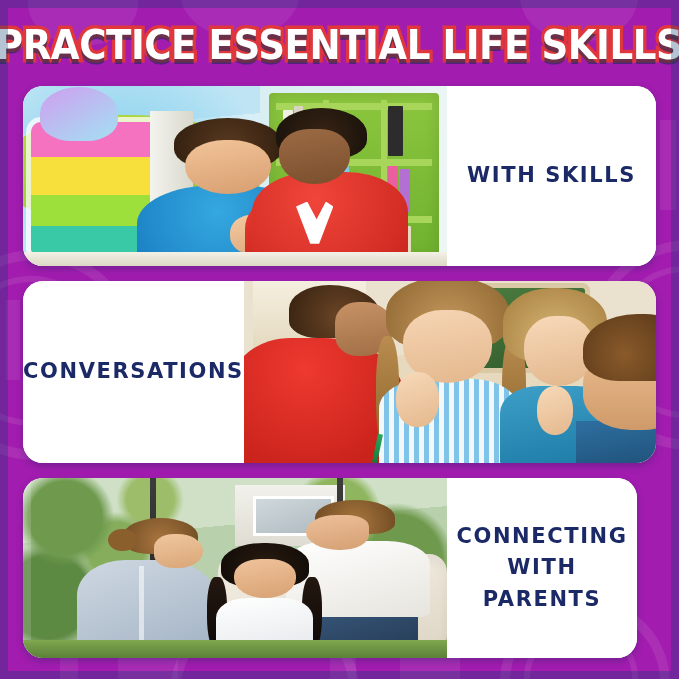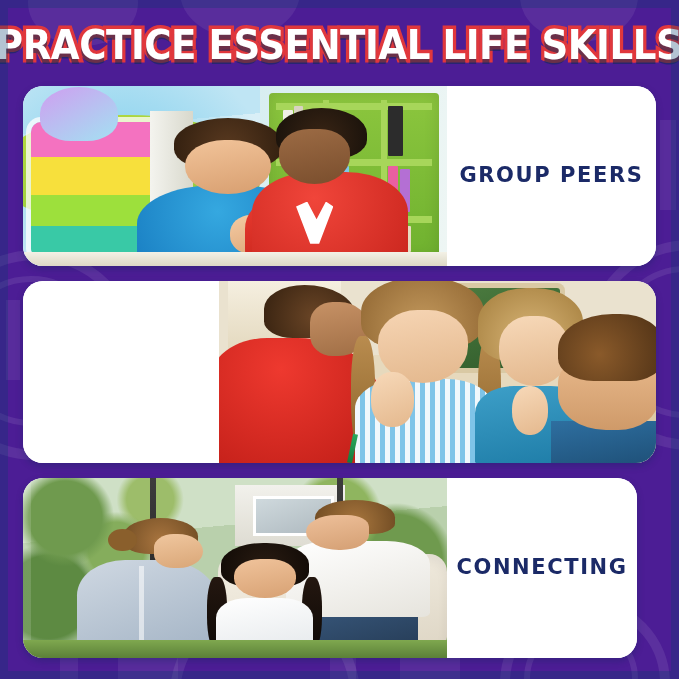--- a/index.html
+++ b/index.html
@@ -4,21 +4,21 @@
 <style>
   html,body{margin:0;padding:0;}
   body{
     width:679px;height:679px;overflow:hidden;
     font-family:"Liberation Sans",sans-serif;
     background:#1463a8;
   }
   
   #poster{
     position:relative;width:679px;height:679px;
-    background:#4c1d95;overflow:hidden;
+    background:#a21caf;overflow:hidden;
   }
   
   .bg-pattern{position:absolute;inset:0;overflow:hidden;}
   .bg-ring{
     position:absolute;border-radius:50%;
     border:10px solid rgba(255,255,255,.085);
   }
   .bg-ring.thin{border-width:6px;}
   .bg-bubble{
     position:absolute;border-radius:50% 50% 50% 50%;
@@ -304,26 +304,27 @@
       <div class="p1-kidB">
         <div class="arm"></div>
           <div class="shirt"></div>
           <div class="logo"></div>
         <div class="hair"></div>
           <div class="face"></div>
       </div>
       <div class="p1-desk"></div>
     </div>
     <div class="label">
-      <span>GROUP PEERS</span>
+      <span>WITH SKILLS</span>
     </div>
   </div>
 
   <div class="card" id="card2">
     <div class="label" style="order:1">
+      <span>CONVERSATIONS</span>
     </div>
     <div class="photo" id="photo2">
       <div class="p2-win"></div>
       <div class="p2-board"></div>
       <div class="p2-kidRed">
         <div class="shirt"></div>
           <div class="hair"></div>
           <div class="face"></div>
       </div>
       <div class="p2-girl1">
@@ -375,17 +376,18 @@
         <div class="braidL"></div>
           <div class="braidR"></div>
           <div class="shirt"></div>
         <div class="hair"></div>
           <div class="face"></div>
       </div>
       <div class="p3-grass"></div>
     </div>
     <div class="label">
       <span>CONNECTING</span>
+      <span>WITH PARENTS</span>
     </div>
   </div>
 
   <div class="frame-edge"></div>
 </div>
 
 </body></html>

